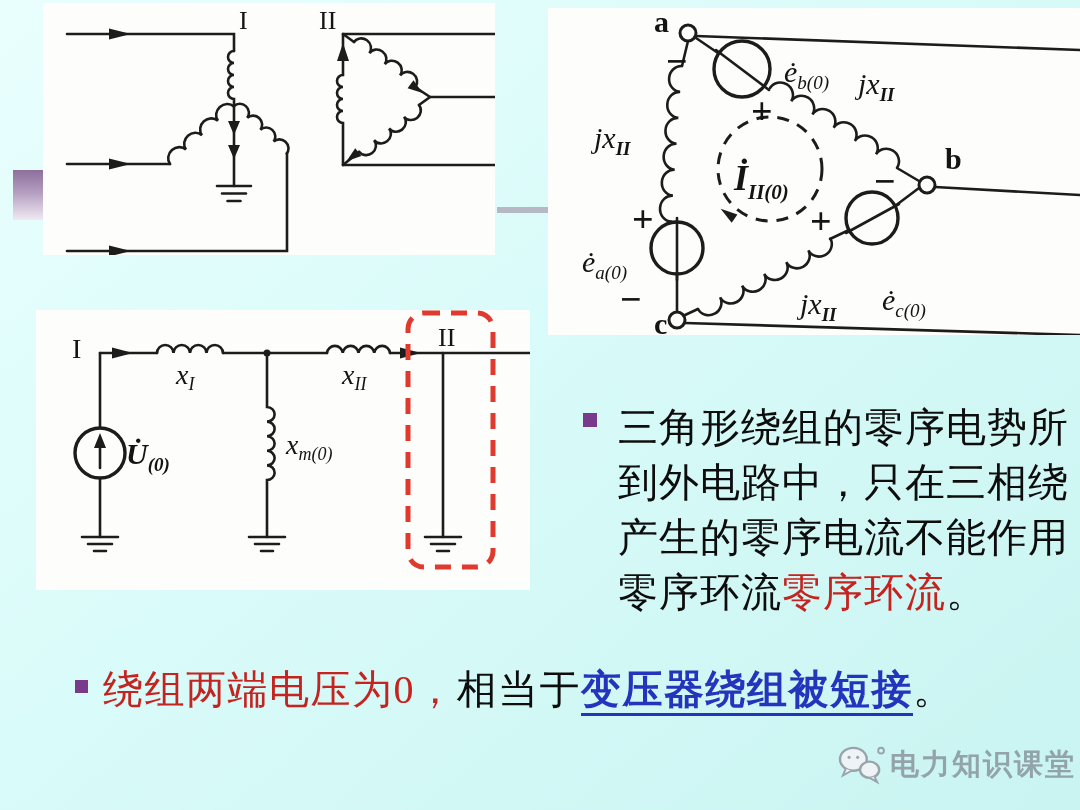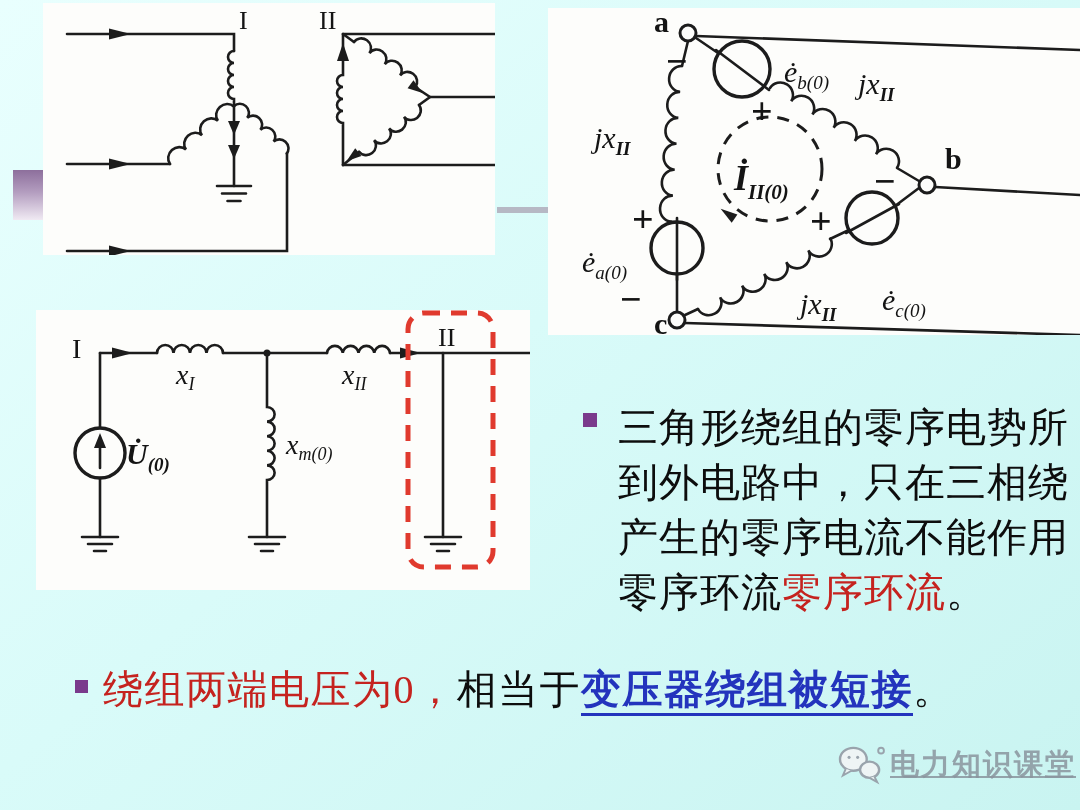--- a/index.html
+++ b/index.html
@@ -28,21 +28,21 @@
   .btext{font-size:40px;font-weight:500;letter-spacing:1px;}
   .right-block{left:583px;top:400px;width:492px;}
   .right-block .bullet-sq{left:0;top:13px;}
   .right-block .btext{margin-left:35px;line-height:55px;}
   .bottom-block{left:75px;top:662px;width:980px;}
   .bottom-block .bullet-sq{left:0;top:18px;width:13px;height:13px;}
   .bottom-block .btext{margin-left:28px;line-height:56px;letter-spacing:1.5px;}
   .em-red{color:#c5231f;font-weight:400;}
   .em-blue{color:#2334bd;font-weight:700;border-bottom:3px solid #2334bd;padding-bottom:1px;}
   .watermark{position:absolute;left:836px;top:744px;display:flex;align-items:center;
-             color:rgba(138,148,158,0.85);font-size:29px;letter-spacing:2px;font-weight:600;text-decoration:underline;}
+             color:rgba(138,148,158,0.85);font-size:29px;letter-spacing:2px;font-weight:600;}
   .wm-logo{width:50px;height:42px;margin-right:4px;}
   .page-num{position:absolute;left:948px;top:760px;font-size:27px;font-weight:600;
             color:#111;letter-spacing:2px;z-index:5;margin-top:48px;}
 </style>
 </head>
 <body>
 
 <div class="slide">
 
   <div class="decor-purple"></div>

